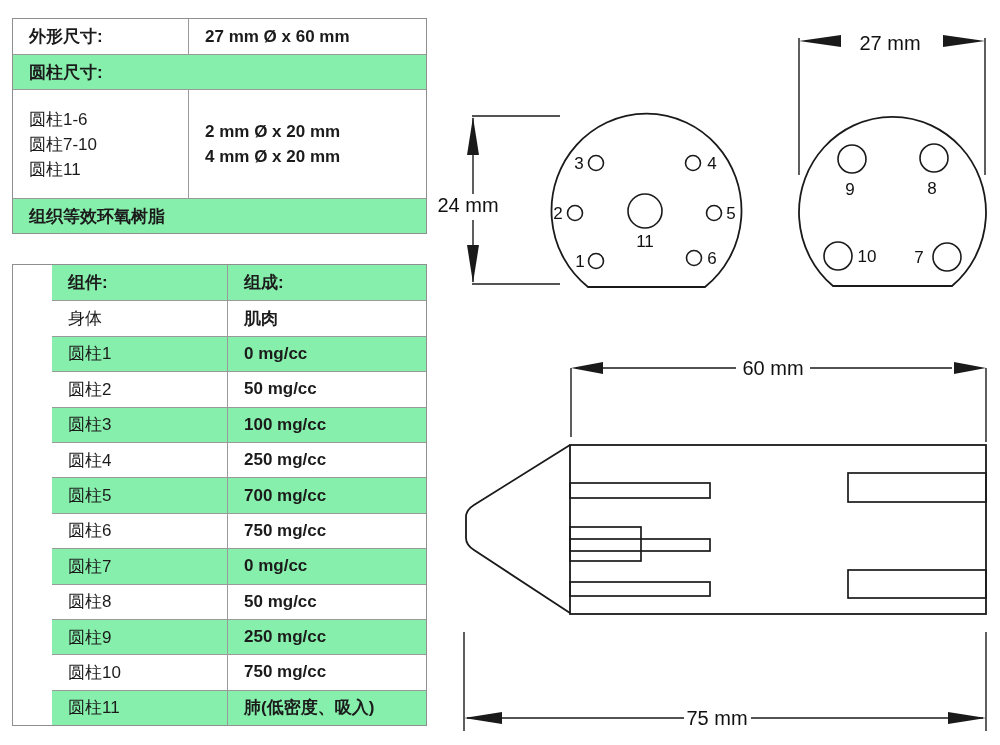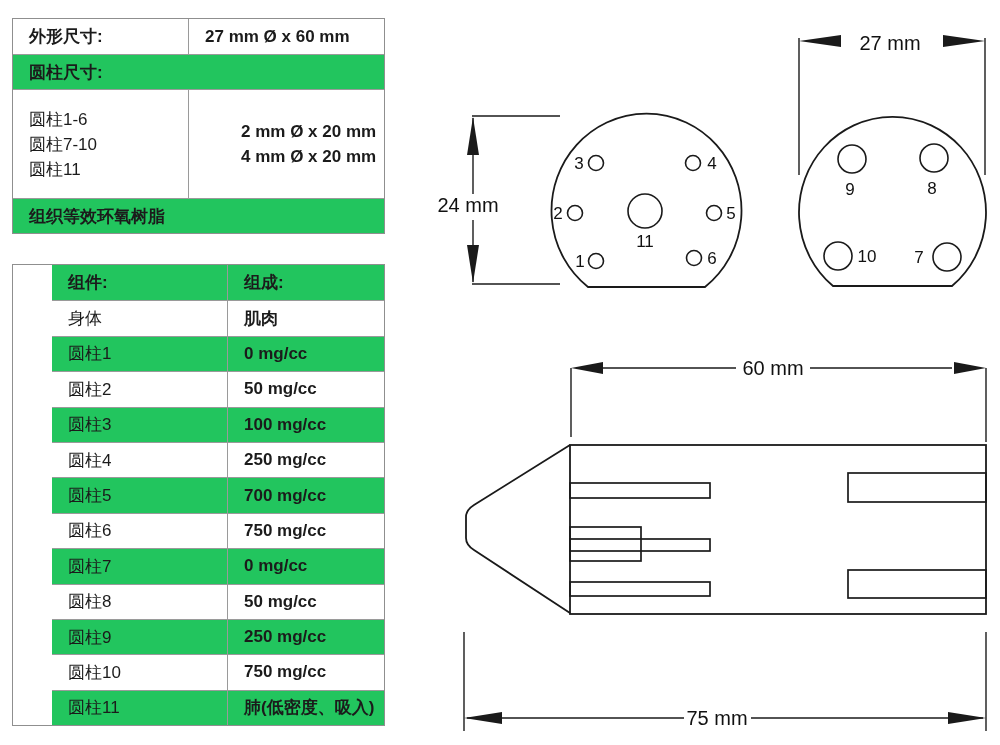--- a/index.html
+++ b/index.html
@@ -1,29 +1,29 @@
 <!DOCTYPE html>
 <html><head>
 <meta charset="utf-8">
 <style>
   html,body{margin:0;padding:0;background:#fff;}
   .page{
     position:relative;width:1000px;height:745px;background:#ffffff;overflow:hidden;
     font-family:"Liberation Sans","DejaVu Sans",sans-serif;color:#1b1b1b;
   }
   
-  .tbl{position:absolute;left:12px;width:373px;border:1px solid #8f8f8f;background:#fff;box-sizing:border-box;}
+  .tbl{position:absolute;left:12px;width:415px;border:1px solid #8f8f8f;background:#fff;box-sizing:border-box;}
   .tbl-specs{top:18px;}
   .tbl-comp{top:264px;}
   .row{display:flex;align-items:stretch;border-top:1px solid #9a9a9a;box-sizing:border-box;font-size:17px;}
   .row:first-child{border-top:none;}
   .h35{height:35px;}
-  .h109{height:109px;gap:36px;}
+  .h109{height:109px;}
   .rowc{height:35.4px;margin-left:39px;}
-  .blue{background:#22c55e;}
+  .blue{background:#86efac;}
   .bold{font-weight:700;}
   .c1{width:176px;border-right:1px solid #9a9a9a;padding-left:16px;display:flex;align-items:center;box-sizing:border-box;}
   .c2{flex:1;padding-left:16px;display:flex;align-items:center;box-sizing:border-box;font-weight:bold;}
   .cfull{flex:1;padding-left:16px;display:flex;align-items:center;}
   .lines{flex-direction:column;justify-content:center;align-items:flex-start;line-height:25px;}
   
   .diagram-svg{position:absolute;left:0;top:0;}
   .outline{fill:none;stroke:#1a1a1a;stroke-width:1.8;}
   .port{fill:#ffffff;stroke:#1a1a1a;stroke-width:1.6;}
   .cyl{fill:none;stroke:#1a1a1a;stroke-width:1.7;}

